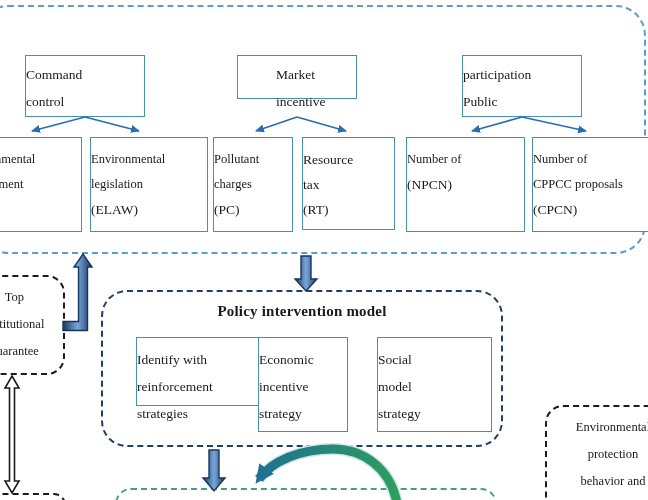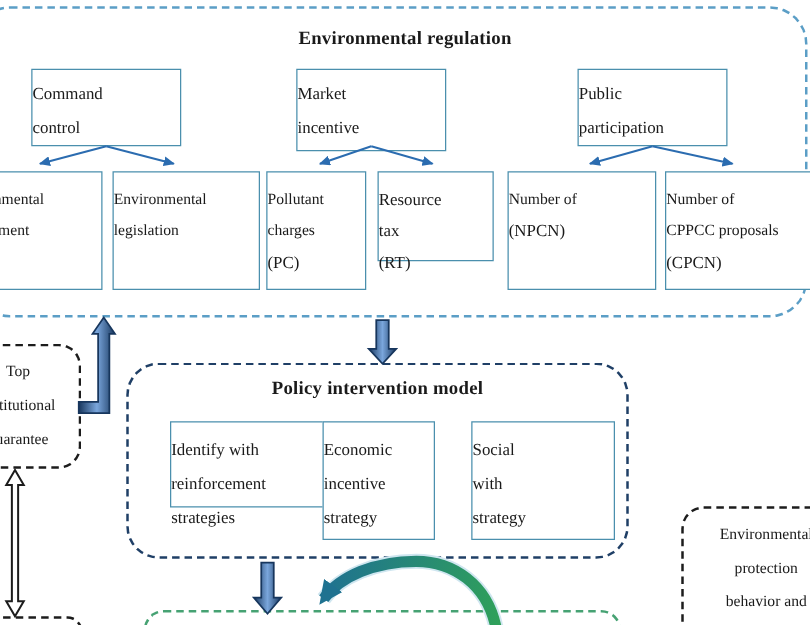--- a/index.html
+++ b/index.html
@@ -67,51 +67,51 @@
       <div>Environmental</div>
       <div>protection</div>
       <div>behavior and</div>
     </div>
   </div>
 
   <div class="abs black-group" style="left:-40px;top:493px;width:106px;height:40px;border-radius:12px;"></div>
 
   <div class="abs green-group" style="left:115px;top:488px;width:382px;height:40px;"></div>
 
-  <div class="abs group-title" style="left:0;top:23px;width:648px;">Environmental regulation</div>
   <div class="abs group-title" style="left:101px;top:303px;width:402px;">Policy intervention model</div>
 
   <div class="abs node l1" style="left:25px;top:55px;width:120px;height:62px;">
     <div>Command</div>
     <div>control</div>
   </div>
-  <div class="abs node l1" style="left:237px;top:55px;width:120px;height:66px;">
+  <div class="abs node l1" style="left:237px;top:55px;width:120px;height:44px;padding-left:38px;">
     <div>Market</div>
     <div>incentive</div>
   </div>
   <div class="abs node l1" style="left:462px;top:55px;width:120px;height:62px;">
+    <div>participation</div>
     <div>Public</div>
-    <div>participation</div>
   </div>
 
   <div class="abs node l2" style="left:-40px;top:137px;width:122px;height:95px;">
     <div>Environmental</div>
     <div>enforcement</div>
     <div class="big">(PW)</div>
   </div>
   <div class="abs node l2" style="left:90px;top:137px;width:118px;height:95px;">
     <div>Environmental</div>
     <div>legislation</div>
+    <div class="big">(ELAW)</div>
   </div>
   <div class="abs node l2" style="left:213px;top:137px;width:80px;height:95px;">
     <div>Pollutant</div>
     <div>charges</div>
     <div class="big">(PC)</div>
   </div>
-  <div class="abs node l2" style="left:302px;top:137px;width:93px;height:72px;font-family:Liberation Serif, serif;">
+  <div class="abs node l2" style="left:302px;top:137px;width:93px;height:93px;font-family:Liberation Serif, serif;">
     <div class="big">Resource</div>
     <div class="big">tax</div>
     <div class="big">(RT)</div>
   </div>
   <div class="abs node l2" style="left:406px;top:137px;width:119px;height:95px;">
     <div>Number of</div>
     <div class="big">(NPCN)</div>
   </div>
   <div class="abs node l2" style="left:532px;top:137px;width:130px;height:95px;">
     <div>Number of</div>
@@ -124,21 +124,21 @@
     <div>reinforcement</div>
     <div>strategies</div>
   </div>
   <div class="abs node l3" style="left:258px;top:337px;width:90px;height:95px;">
     <div>Economic</div>
     <div>incentive</div>
     <div>strategy</div>
   </div>
   <div class="abs node l3" style="left:377px;top:337px;width:115px;height:95px;">
     <div>Social</div>
-    <div>with</div>
+    <div>model</div>
     <div>strategy</div>
   </div>
 
   <svg width="648" height="500" viewBox="0 0 648 500">
     <defs>
       <marker id="bhead" markerUnits="userSpaceOnUse" markerWidth="9" markerHeight="8" refX="8" refY="4" orient="auto">
         <path d="M0,0 L9,4 L0,8 Z" class="conn-head"></path>
       </marker>
       <marker id="thead" markerUnits="userSpaceOnUse" markerWidth="19" markerHeight="18" refX="13" refY="9" orient="auto">
         <path d="M0,0 L19,9 L0,18 Z" fill="#1f7290"></path>

